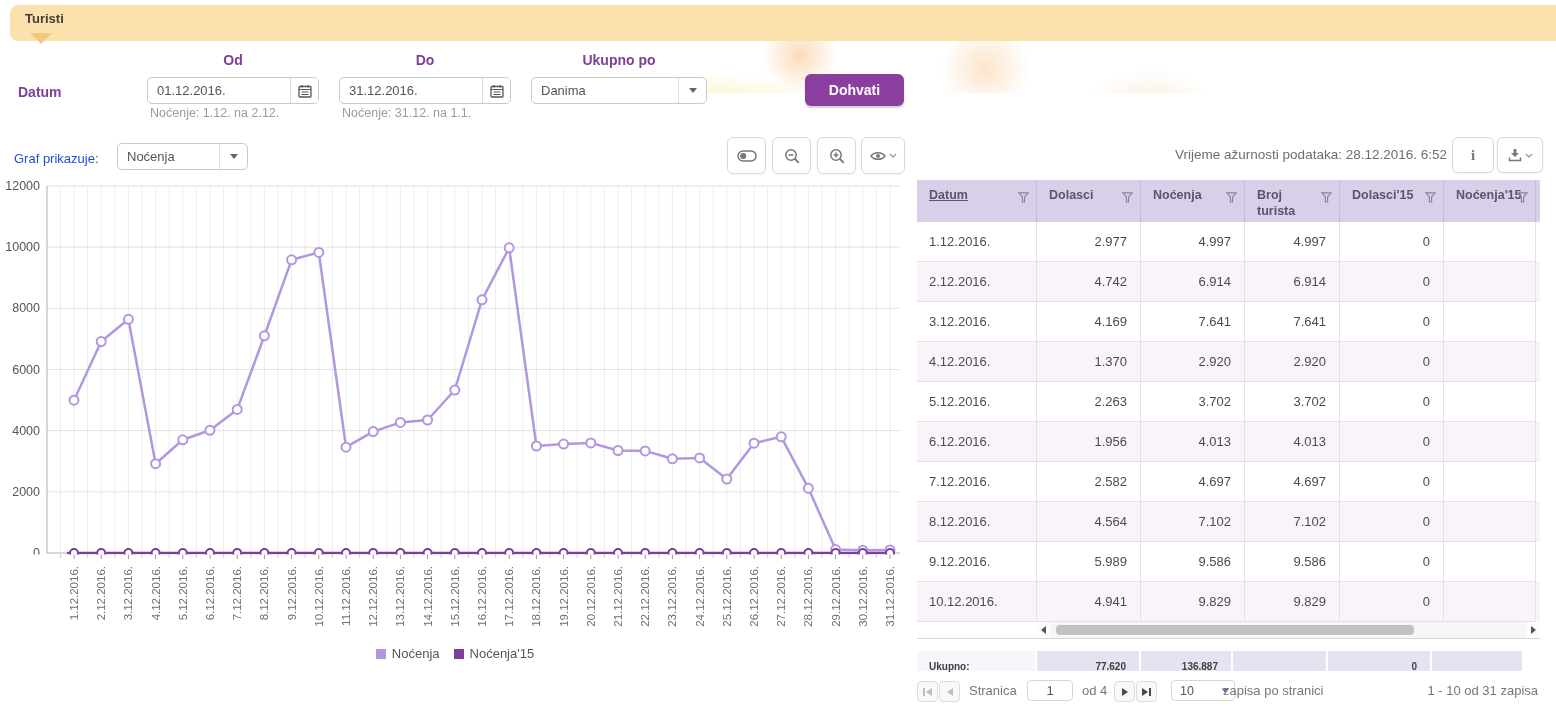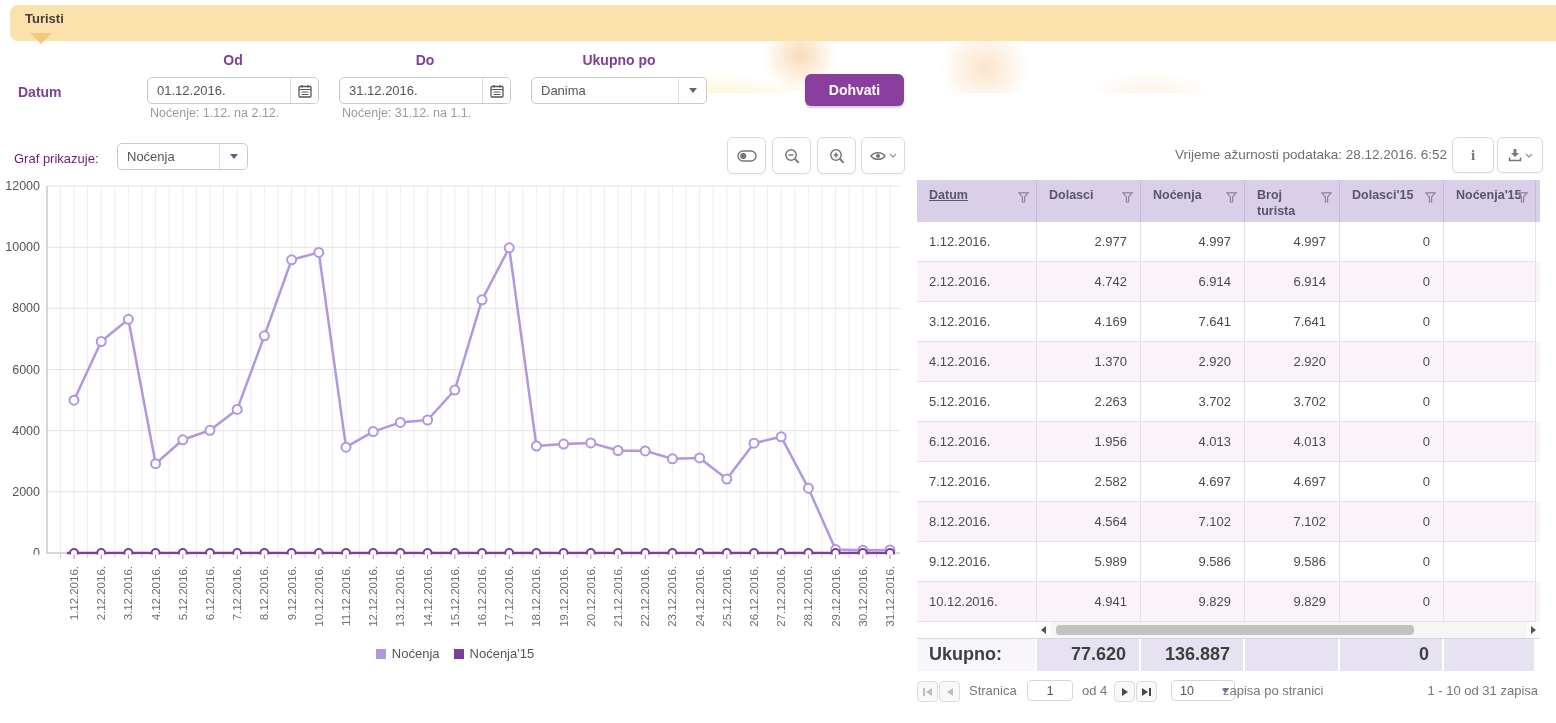--- a/index.html
+++ b/index.html
@@ -39,21 +39,21 @@
   .caret{width:0;height:0;border-left:4.5px solid transparent;border-right:4.5px solid transparent;
          border-top:5px solid #6b5d7d;}
 
   .btn-primary{left:805px;top:74px;width:99px;height:32px;background:#8a3f9e;border:none;
                border-radius:6px;color:#fff;font-weight:bold;font-size:14px;cursor:pointer;
                font-family:"Liberation Sans",sans-serif;box-shadow:0 2px 2px rgba(0,0,0,.18);}
 
   .toolbtn{height:35px;background:#fff;border:1px solid #d9d9d9;border-radius:6px;display:flex;
            align-items:center;justify-content:center;gap:3px;cursor:pointer;box-shadow:0 1px 2px rgba(0,0,0,.05);}
 
-  .graylabel{color:#701a75;font-size:13px;}
+  .graylabel{color:#1d4ed8;font-size:13px;}
   .updated{color:#6e6e6e;font-size:13.5px;text-align:right;}
 
   
   .gridwrap{left:917px;top:180px;width:623px;}
   .thead{display:flex;height:42px;background:#d9cfe8;}
   .th{box-sizing:border-box;position:relative;border-right:1px solid #c6bbda;padding:7px 18px 0 12px;
       font-weight:bold;color:#5b5470;font-size:12.5px;line-height:1.3;cursor:pointer;}
   .th .funnel{position:absolute;right:7px;top:12px;}
   .th .sorted{text-decoration:underline;}
   .tr{display:flex;height:40px;background:#fff;}
@@ -64,22 +64,22 @@
   .td.num{text-align:right;padding-right:13px;}
 
   .hscroll{margin-left:120px;width:503px;height:16px;display:flex;align-items:center;background:#fdfdfd;}
   .sarr{width:13px;height:16px;display:flex;align-items:center;justify-content:center;cursor:pointer;}
   .strack{flex:1;height:16px;position:relative;background:#f6f6f6;}
   .sthumb{position:absolute;left:6px;top:3px;width:358px;height:10px;background:#c2c2c2;border-radius:4px;cursor:pointer;}
   .tri-l{width:0;height:0;border-top:4px solid transparent;border-bottom:4px solid transparent;border-right:5px solid #555;}
   .tri-r{width:0;height:0;border-top:4px solid transparent;border-bottom:4px solid transparent;border-left:5px solid #555;}
 
   .totalrow{display:flex;height:32px;border-top:1px solid #d8d2e2;}
-  .tc{box-sizing:border-box;border-right:2px solid #fff;background:#e7e2f1;font-size:18px;font-weight:bold;
-      color:#3f3f3f;line-height:31px;white-space:nowrap;}
+  .tc{box-sizing:border-box;border-right:2px solid #fff;background:#e7e2f1;font-size:10px;font-weight:bold;
+      color:#3f3f3f;line-height:31px;white-space:nowrap;margin-top:12px;}
   .tc.label{background:#f8f6fa;padding-left:12px;}
   .tc.num{text-align:right;padding-right:13px;}
 
   .pager{position:relative;height:24px;margin-top:9px;font-size:13px;color:#777;}
   .pbtn{position:absolute;top:1px;width:19px;height:19px;border:1px solid #dcdcdc;border-radius:4px;
         background:#f8f8f8;display:flex;align-items:center;justify-content:center;gap:1px;cursor:pointer;}
   .ptri-l{width:0;height:0;border-top:4px solid transparent;border-bottom:4px solid transparent;border-right:6px solid #bdbdbd;}
   .ptri-r{width:0;height:0;border-top:4px solid transparent;border-bottom:4px solid transparent;border-left:6px solid #4a4a4a;}
   .pbar-l{width:2px;height:8px;background:#bdbdbd;}
   .pbar-r{width:2px;height:8px;background:#4a4a4a;}
@@ -562,21 +562,21 @@
         <span class="sthumb"></span>
       </span>
       <span class="sarr">
           <span class="tri-r"></span>
         </span>
     </div>
 
     <div class="totalrow" id="grid-total">
         <div class="tc label" style="width: 120px;">Ukupno:</div>
         <div class="tc num" style="width: 104px;">77.620</div>
-        <div class="tc num" style="width: 104px; padding-left: 13px;">136.887</div>
+        <div class="tc num" style="width: 92px; padding-left: 13px;">136.887</div>
         <div class="tc num" style="width: 95px;"></div>
         <div class="tc num" style="width: 104px;">0</div>
         <div class="tc num" style="width: 92px;"></div>
       </div>
 
     <div class="pager">
       <span class="pbtn" style="left:0;">
           <span class="pbar-l"></span>
           <span class="ptri-l"></span>
         </span>

